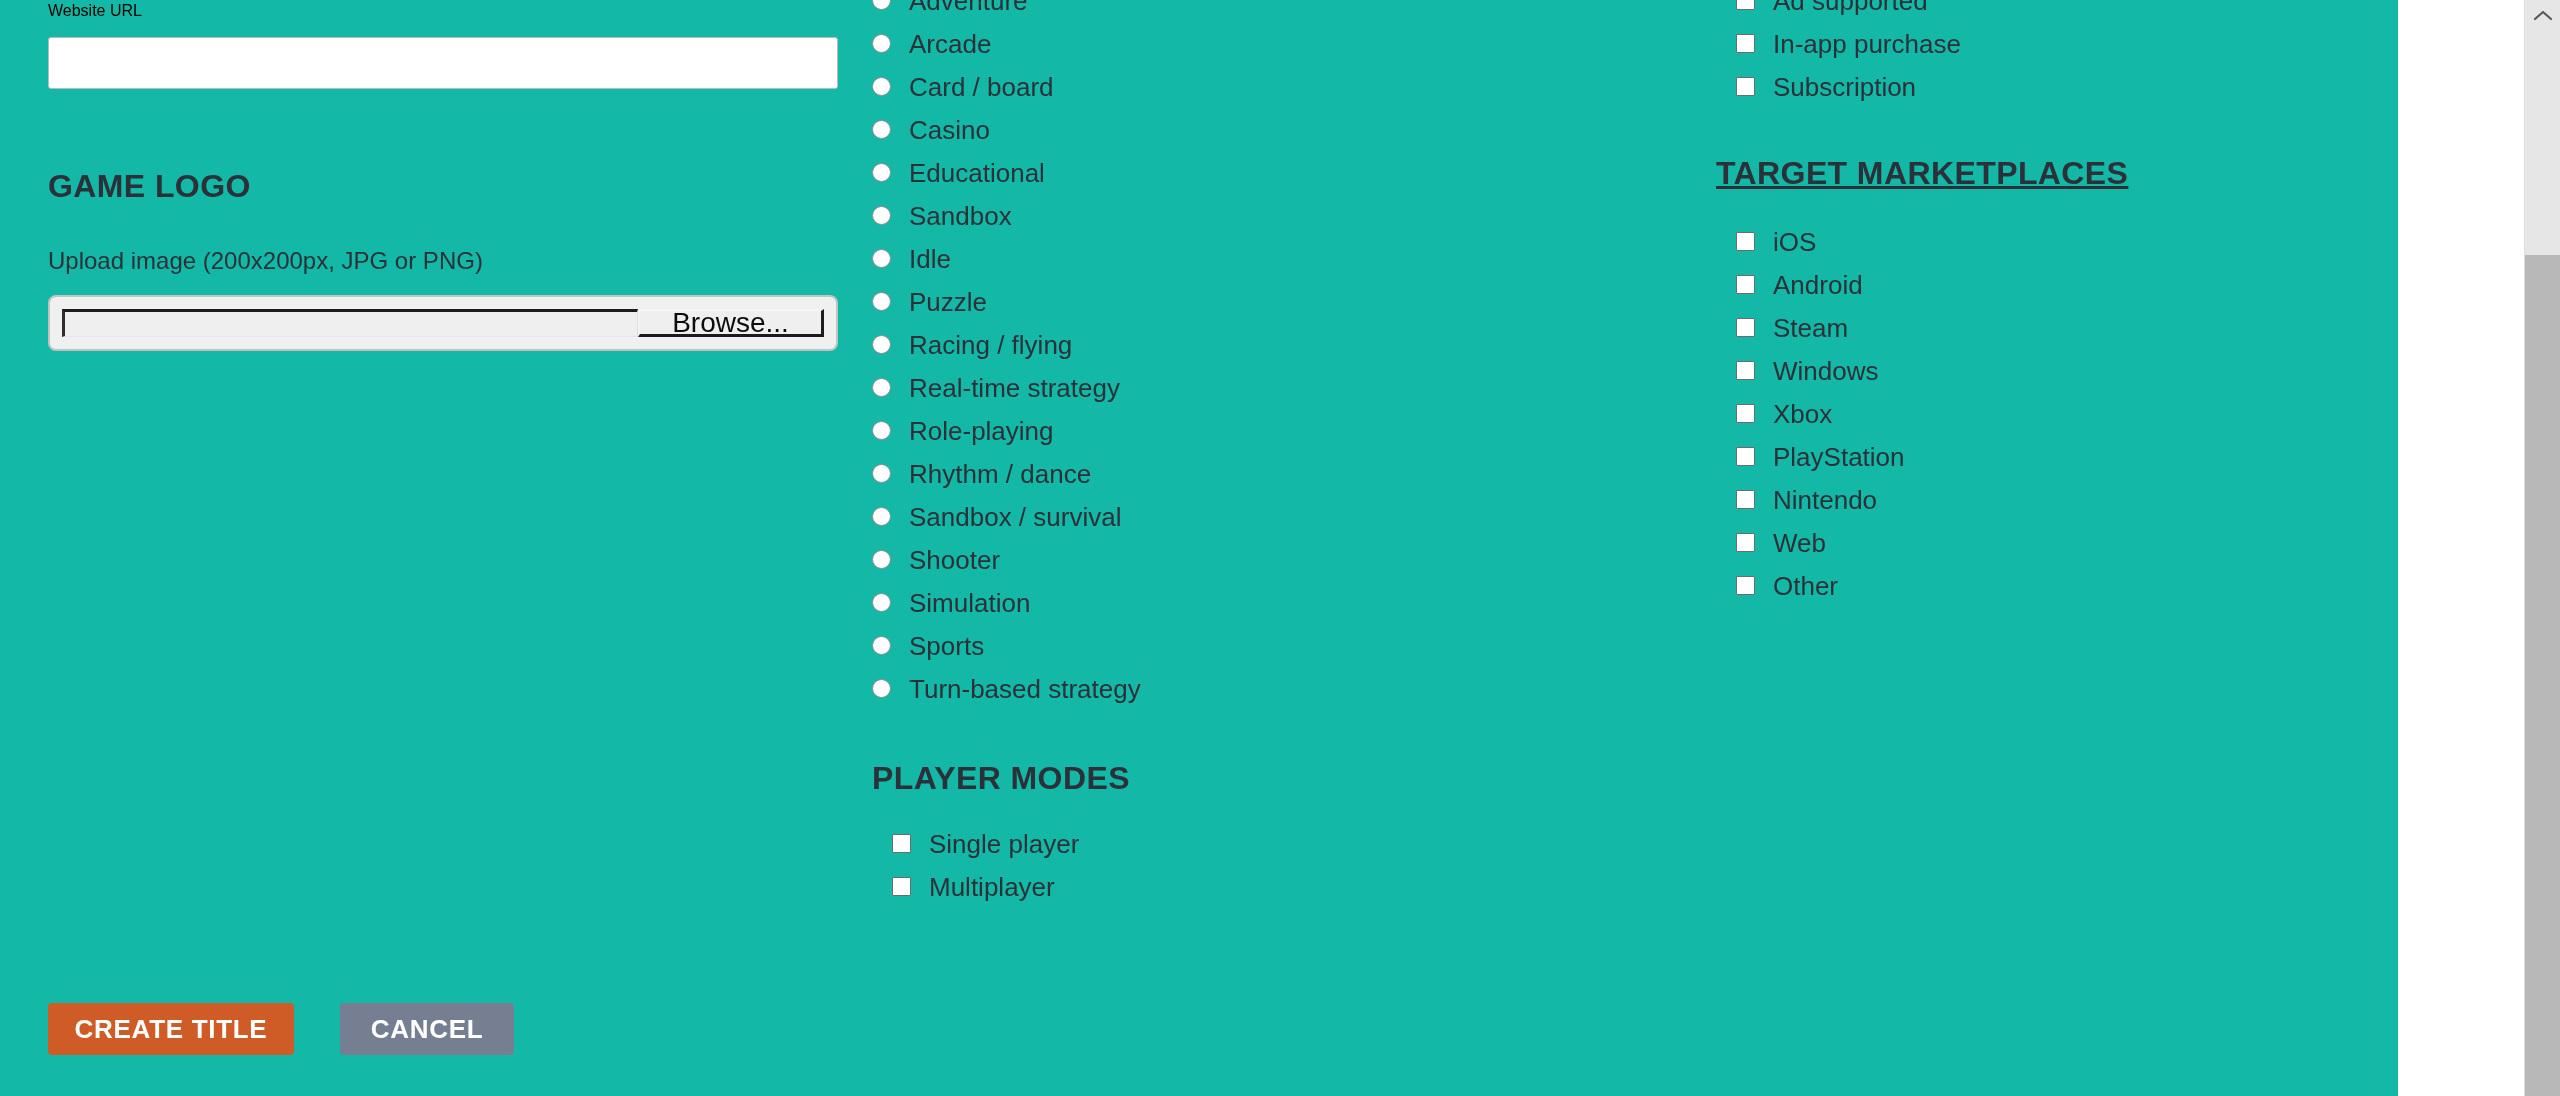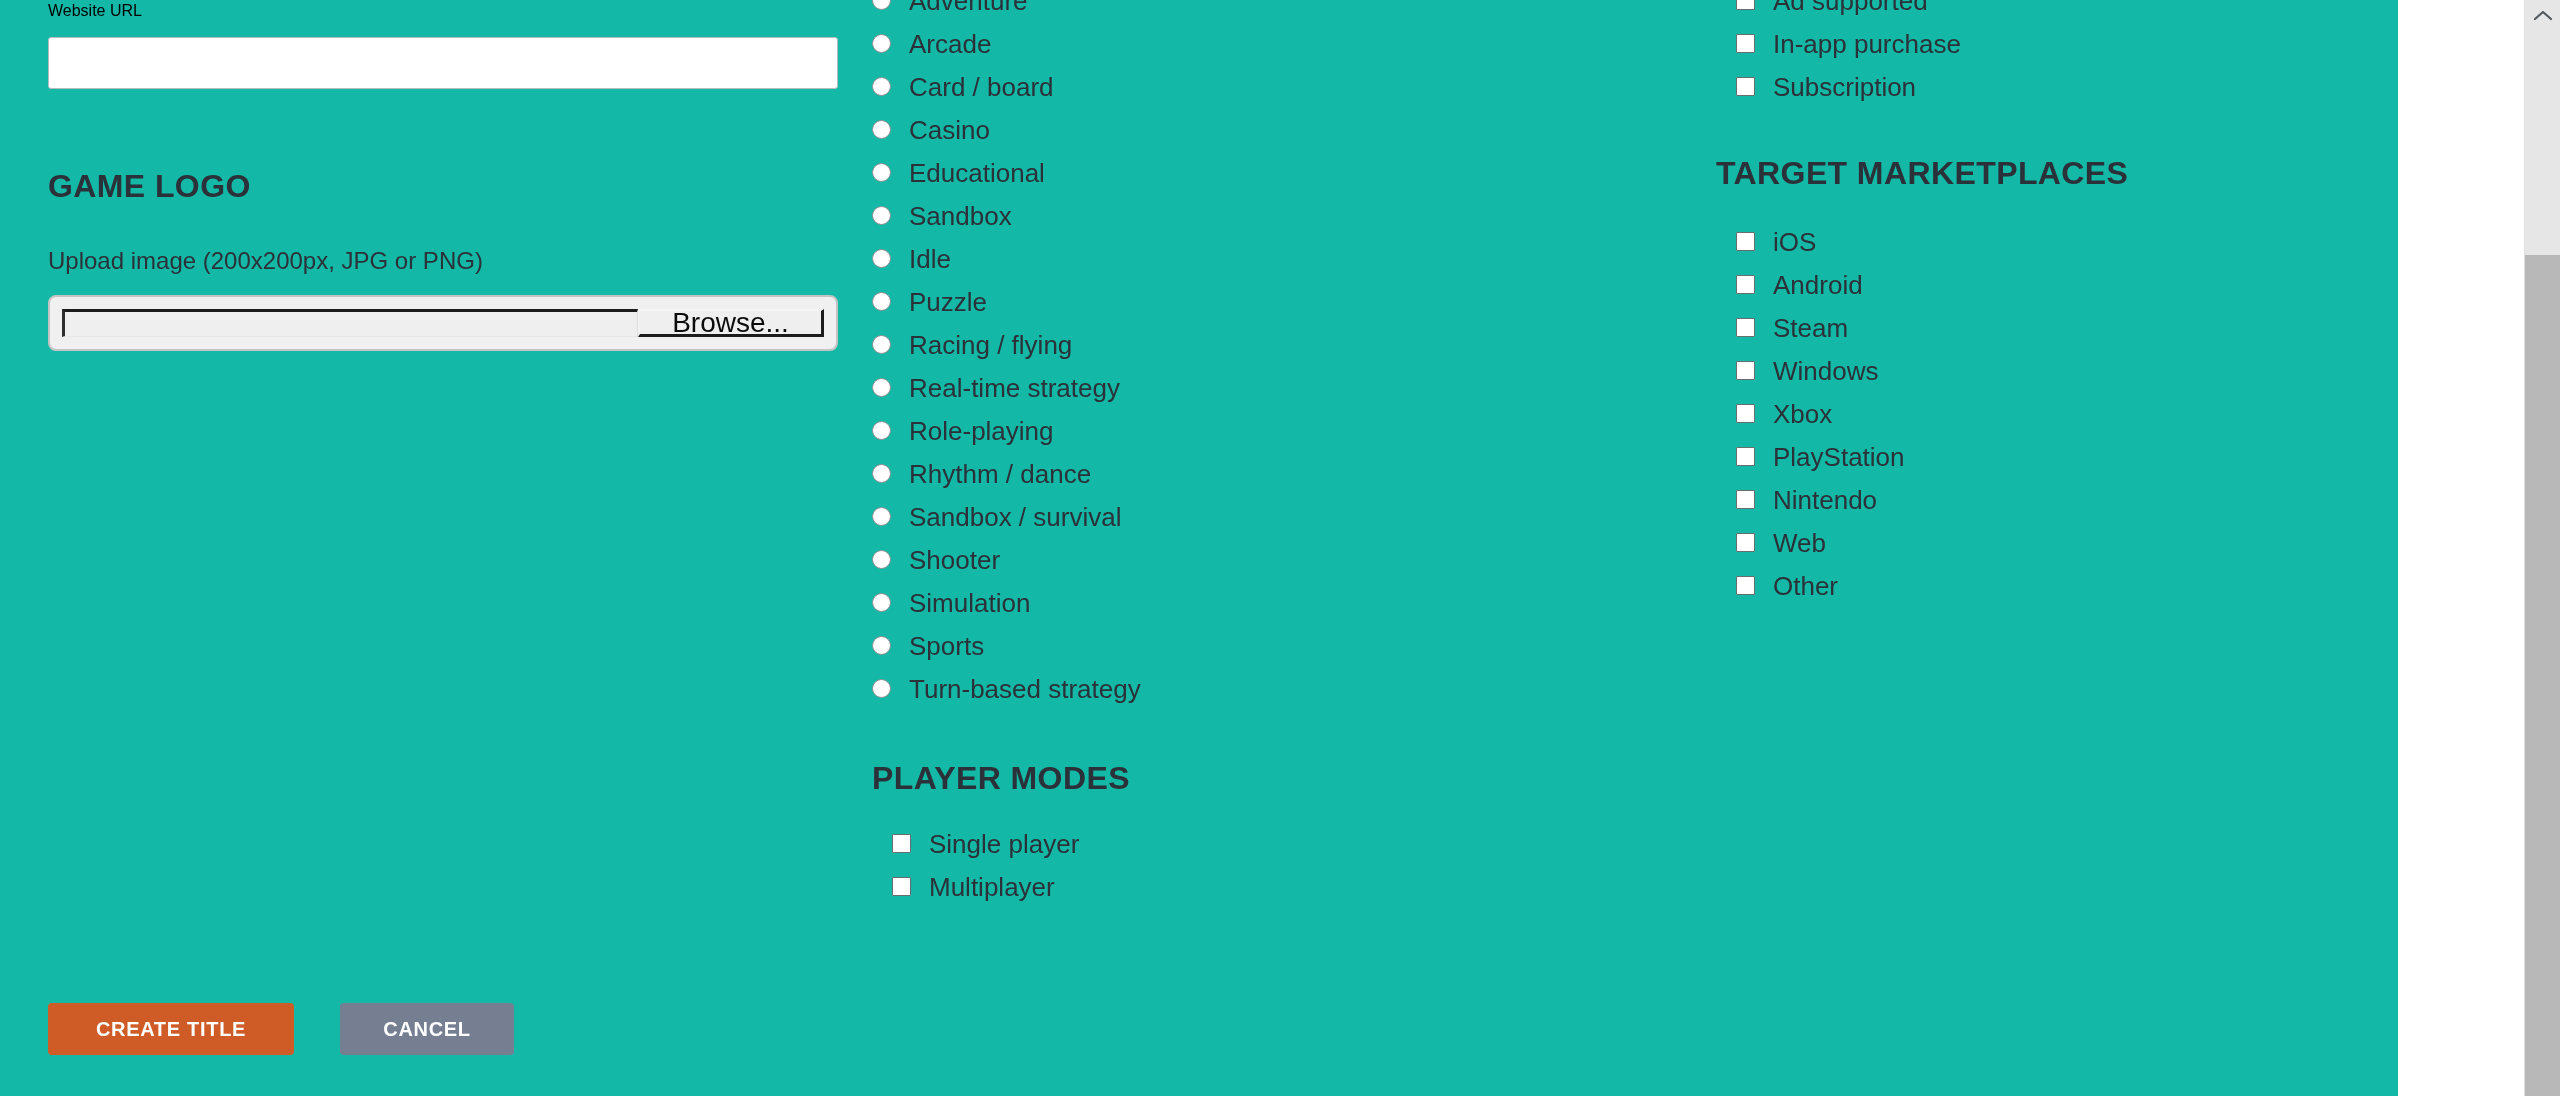--- a/index.html
+++ b/index.html
@@ -165,21 +165,21 @@
     left: 48px;
     top: 1003px;
     display: flex;
     align-items: center;
     gap: 46px;
   }
   .btn {
     border: none;
     border-radius: 4px;
     font-family: "Liberation Sans", sans-serif;
-    font-size: 20px;
+    font-size: 26px;
     font-weight: bold;
     letter-spacing: 0.7px;
     color: #ffffff;
     text-transform: uppercase;
     cursor: pointer;
     height: 52px;
     display: inline-flex;
     align-items: center;
     justify-content: center;
     padding: 0 22px;
@@ -340,21 +340,21 @@
           <li class="opt-row">
             <span class="box"></span>
             <span class="opt-text">In-app purchase</span>
           </li>
           <li class="opt-row">
             <span class="box"></span>
             <span class="opt-text">Subscription</span>
           </li>
         </ul>
 
-        <div class="section-heading" style="position:absolute; left:0; top:155px;">TARGET MARKETPLACES</div>
+        <div class="section-heading" style="position:absolute; left:0; top:155px;text-decoration:underline;">TARGET MARKETPLACES</div>
 
         <ul class="opt-list" style="position:absolute; left:20px; top:220px;">
           <li class="opt-row">
             <span class="box"></span>
             <span class="opt-text">iOS</span>
           </li>
           <li class="opt-row">
             <span class="box"></span>
             <span class="opt-text">Android</span>
           </li>

